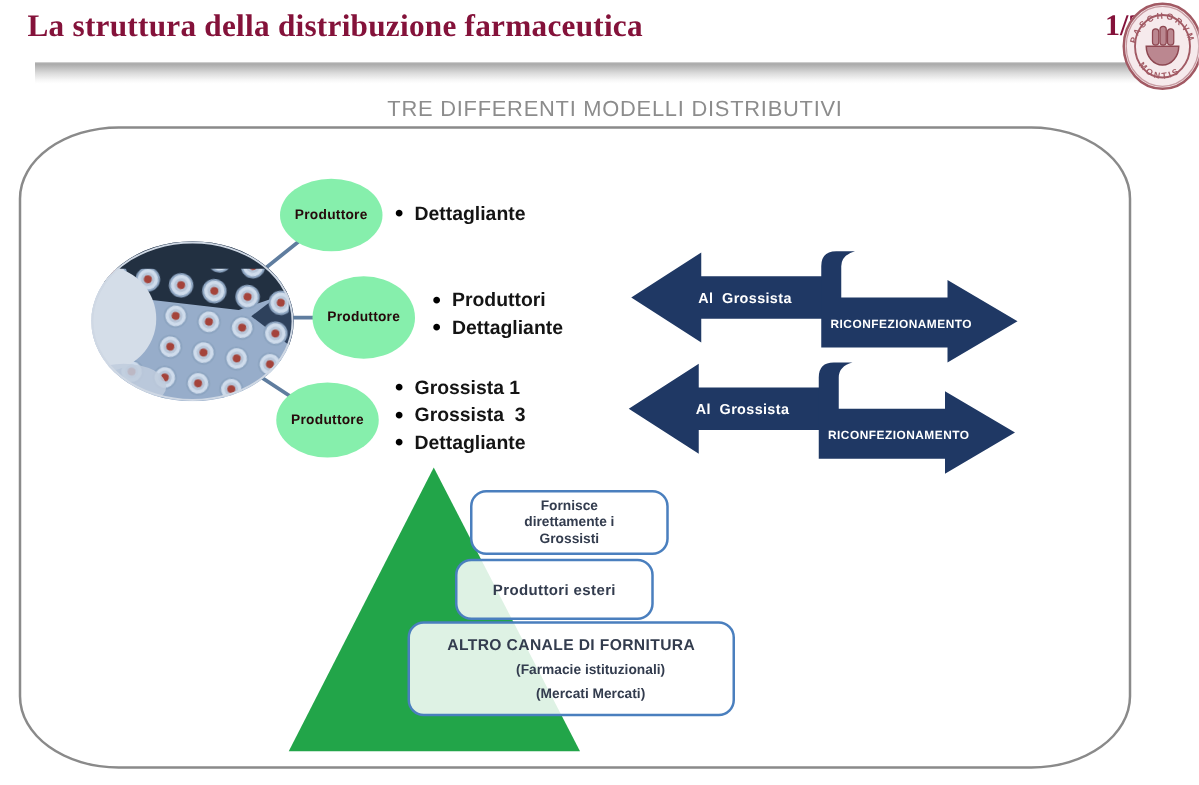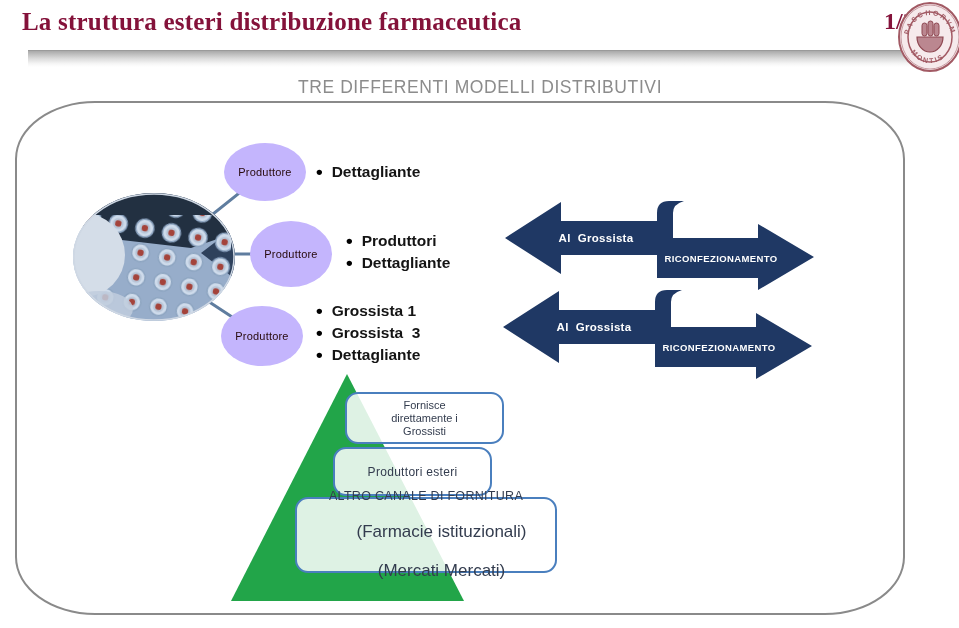--- a/index.html
+++ b/index.html
@@ -11,31 +11,31 @@
   #page-title{left:22px;top:8px;font-family:"Liberation Serif",serif;
     font-weight:bold;font-size:25px;color:#84123a;letter-spacing:.2px;}
   #page-number{left:884px;top:8px;font-family:"Liberation Serif",serif;
     font-weight:bold;font-size:24px;color:#84123a;}
   #header-rule{left:28px;top:50px;width:905px;height:16px;
     background:linear-gradient(180deg,#a9a9a9 0%,#d9d9d9 45%,#f6f6f6 80%,#ffffff 100%);
     border-top:1px solid #9a9a9a;}
   #seal{right:-3px;top:1px;width:66px;height:73px;}
 
   
-  #subtitle{left:250px;top:77px;width:460px;text-align:center;
+  #subtitle{left:262px;top:77px;width:460px;text-align:center;
     font-size:17.5px;color:#8c8c8c;letter-spacing:.6px;}
 
   
   #canvas-frame{left:15px;top:101px;width:886px;height:510px;
     border:2px solid #8a8a8a;border-radius:80px/58px;background:#fff;}
 
   
-  .producer{border-radius:50%;background:#c4b5fd;display:flex;
+  .producer{border-radius:50%;background:#86efac;display:flex;
     align-items:center;justify-content:center;color:#26090b;
-    font-weight:normal;font-size:11px;letter-spacing:.2px;}
+    font-weight:bold;font-size:11px;letter-spacing:.2px;}
   #producer-1{left:224px;top:143px;width:82px;height:58px;}
   #producer-2{left:250px;top:221px;width:82px;height:66px;}
   #producer-3{left:221px;top:306px;width:82px;height:60px;}
 
   
   .chain{display:flex;flex-direction:column;}
   .chain-row{display:flex;align-items:center;height:22px;
     font-size:15.5px;font-weight:600;color:#141414;white-space:pre;}
   .chain-row .bullet{font-size:19px;margin-right:9px;line-height:22px;color:#000;}
   #chain-1{left:316px;top:161px;}
@@ -46,34 +46,34 @@
   .flow-svg{width:318px;height:96px;}
   #flow-1{left:500px;top:196px;}
   #flow-2{left:498px;top:285px;}
   .flow-svg text{fill:#ffffff;font-weight:bold;white-space:pre;
     font-family:"Liberation Sans",sans-serif;}
 
   
   #pyramid-triangle{left:225px;top:372px;width:245px;height:231px;}
   .pyr-box{background:rgba(255,255,255,0.85);border:2.5px solid #4a7fbe;
     border-radius:13px;display:flex;align-items:center;justify-content:center;
-    text-align:center;color:#333c4e;font-weight:normal;}
+    text-align:center;color:#333c4e;font-weight:bold;margin-left:31px;}
   #pyr-box-1{left:345px;top:392px;width:155px;height:48px;font-size:11px;
     line-height:13px;white-space:pre-line;}
   #pyr-box-2{left:333px;top:447px;width:155px;height:45px;font-size:12px;
     letter-spacing:.3px;}
   #pyr-box-3{left:295px;top:497px;width:258px;height:72px;flex-direction:column;
-    justify-content:center;gap:19px;}
+    justify-content:center;gap:7px;}
   #pyr-box-3 .l1{font-size:12.5px;letter-spacing:.3px;}
-  #pyr-box-3 .l2,#pyr-box-3 .l3{font-size:17px;padding-left:31px;}
+  #pyr-box-3 .l2,#pyr-box-3 .l3{font-size:11px;padding-left:31px;}
 </style>
 </head>
 <body>
 
-<div class="abs" id="page-title">La struttura esteri distribuzione farmaceutica</div>
+<div class="abs" id="page-title">La struttura della distribuzione farmaceutica</div>
 <div class="abs" id="page-number">1/2</div>
 <div class="abs" id="header-rule"></div>
 
 <svg class="abs" id="seal" viewBox="0 0 66 73">
   <ellipse cx="34" cy="36" rx="31" ry="34" fill="#f6eaec" stroke="#a25a64" stroke-width="2"></ellipse>
   <ellipse cx="34" cy="36" rx="29" ry="32" fill="none" stroke="#c79aa1" stroke-width="1"></ellipse>
   <ellipse cx="34" cy="36" rx="22" ry="25" fill="none" stroke="#a25a64" stroke-width="1.5"></ellipse>
   <defs>
     <path id="arcTop" d="M 12,40 A 22,26 0 0 1 56,40"></path>
     <path id="arcBot" d="M 10,34 A 24,28 0 0 0 58,34"></path>

